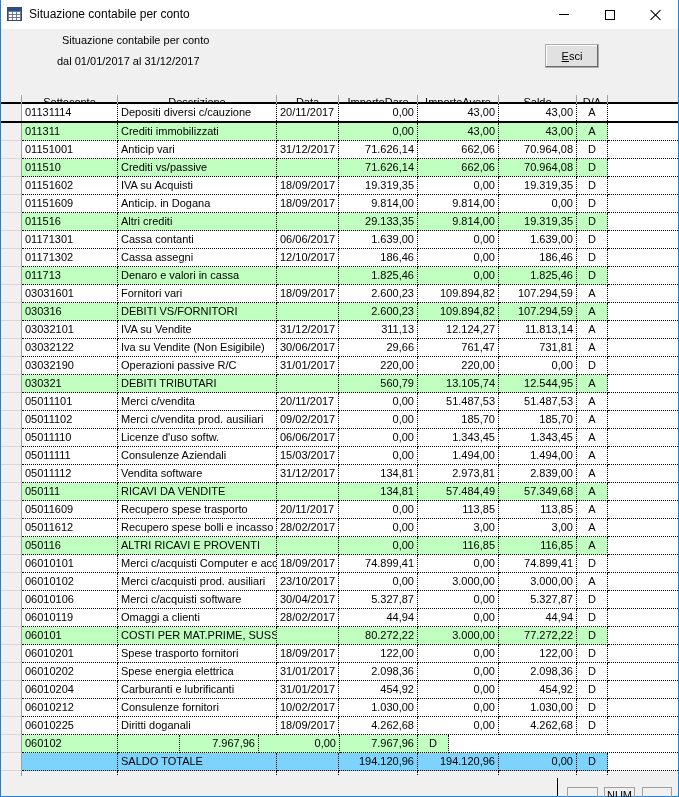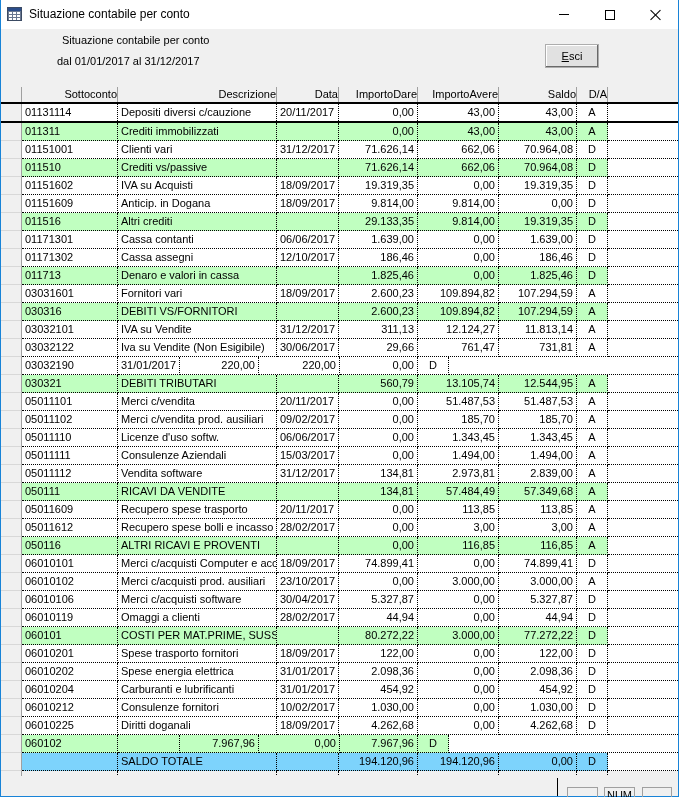--- a/index.html
+++ b/index.html
@@ -65,22 +65,22 @@
   .grid-wrap {
     position: absolute; left: 0; top: 87px; width: 677px; height: 689px;
     background: #f0f0f0;
   }
   .grid-header {
     position: absolute; left: 0; top: 0; height: 17px; width: 677px;
     display: flex; background: #f0f0f0;
     border-bottom: 2px solid #000;
   }
   .hcell {
-    height: 15px; line-height: 15px; text-align: right; font-size: 11px;
-    border-right: 1px solid #a0a0a0; overflow: hidden; white-space: nowrap;
+    height: 15px; line-height: 15px; text-align: center; font-size: 11px;
+    border-right: 1px solid #a0a0a0; overflow: hidden; white-space: nowrap; margin-top: 8px;
   }
   .rowsel-h { width: 21px; border-right: 1px solid #a0a0a0; }
 
   .c-code { width: 96px; }
   .c-desc { width: 159px; }
   .c-date { width: 62px; }
   .c-dare { width: 79px; }
   .c-avere { width: 81px; }
   .c-saldo { width: 78px; }
   .c-da { width: 31px; }
@@ -187,21 +187,21 @@
           <div class="cell c-date"></div>
           <div class="cell c-dare num">0,00</div>
           <div class="cell c-avere num">43,00</div>
           <div class="cell c-saldo num">43,00</div>
           <div class="cell c-da center">A</div>
           <div class="cell fill"></div>
         </div>
         <div class="row">
           <div class="rowsel"></div>
           <div class="cell c-code">01151001</div>
-          <div class="cell c-desc">Clienti vari</div>
+          <div class="cell c-desc">Anticip vari</div>
           <div class="cell c-date">31/12/2017</div>
           <div class="cell c-dare num">71.626,14</div>
           <div class="cell c-avere num">662,06</div>
           <div class="cell c-saldo num">70.964,08</div>
           <div class="cell c-da center">D</div>
           <div class="cell fill"></div>
         </div>
         <div class="row group">
           <div class="rowsel"></div>
           <div class="cell c-code">011510</div>
@@ -319,20 +319,21 @@
           <div class="cell c-date">30/06/2017</div>
           <div class="cell c-dare num">29,66</div>
           <div class="cell c-avere num">761,47</div>
           <div class="cell c-saldo num">731,81</div>
           <div class="cell c-da center">A</div>
           <div class="cell fill"></div>
         </div>
         <div class="row">
           <div class="rowsel"></div>
           <div class="cell c-code">03032190</div>
+          <div class="cell c-desc">Operazioni passive R/C</div>
           <div class="cell c-date">31/01/2017</div>
           <div class="cell c-dare num">220,00</div>
           <div class="cell c-avere num">220,00</div>
           <div class="cell c-saldo num">0,00</div>
           <div class="cell c-da center">D</div>
           <div class="cell fill"></div>
         </div>
         <div class="row group">
           <div class="rowsel"></div>
           <div class="cell c-code">030321</div>

